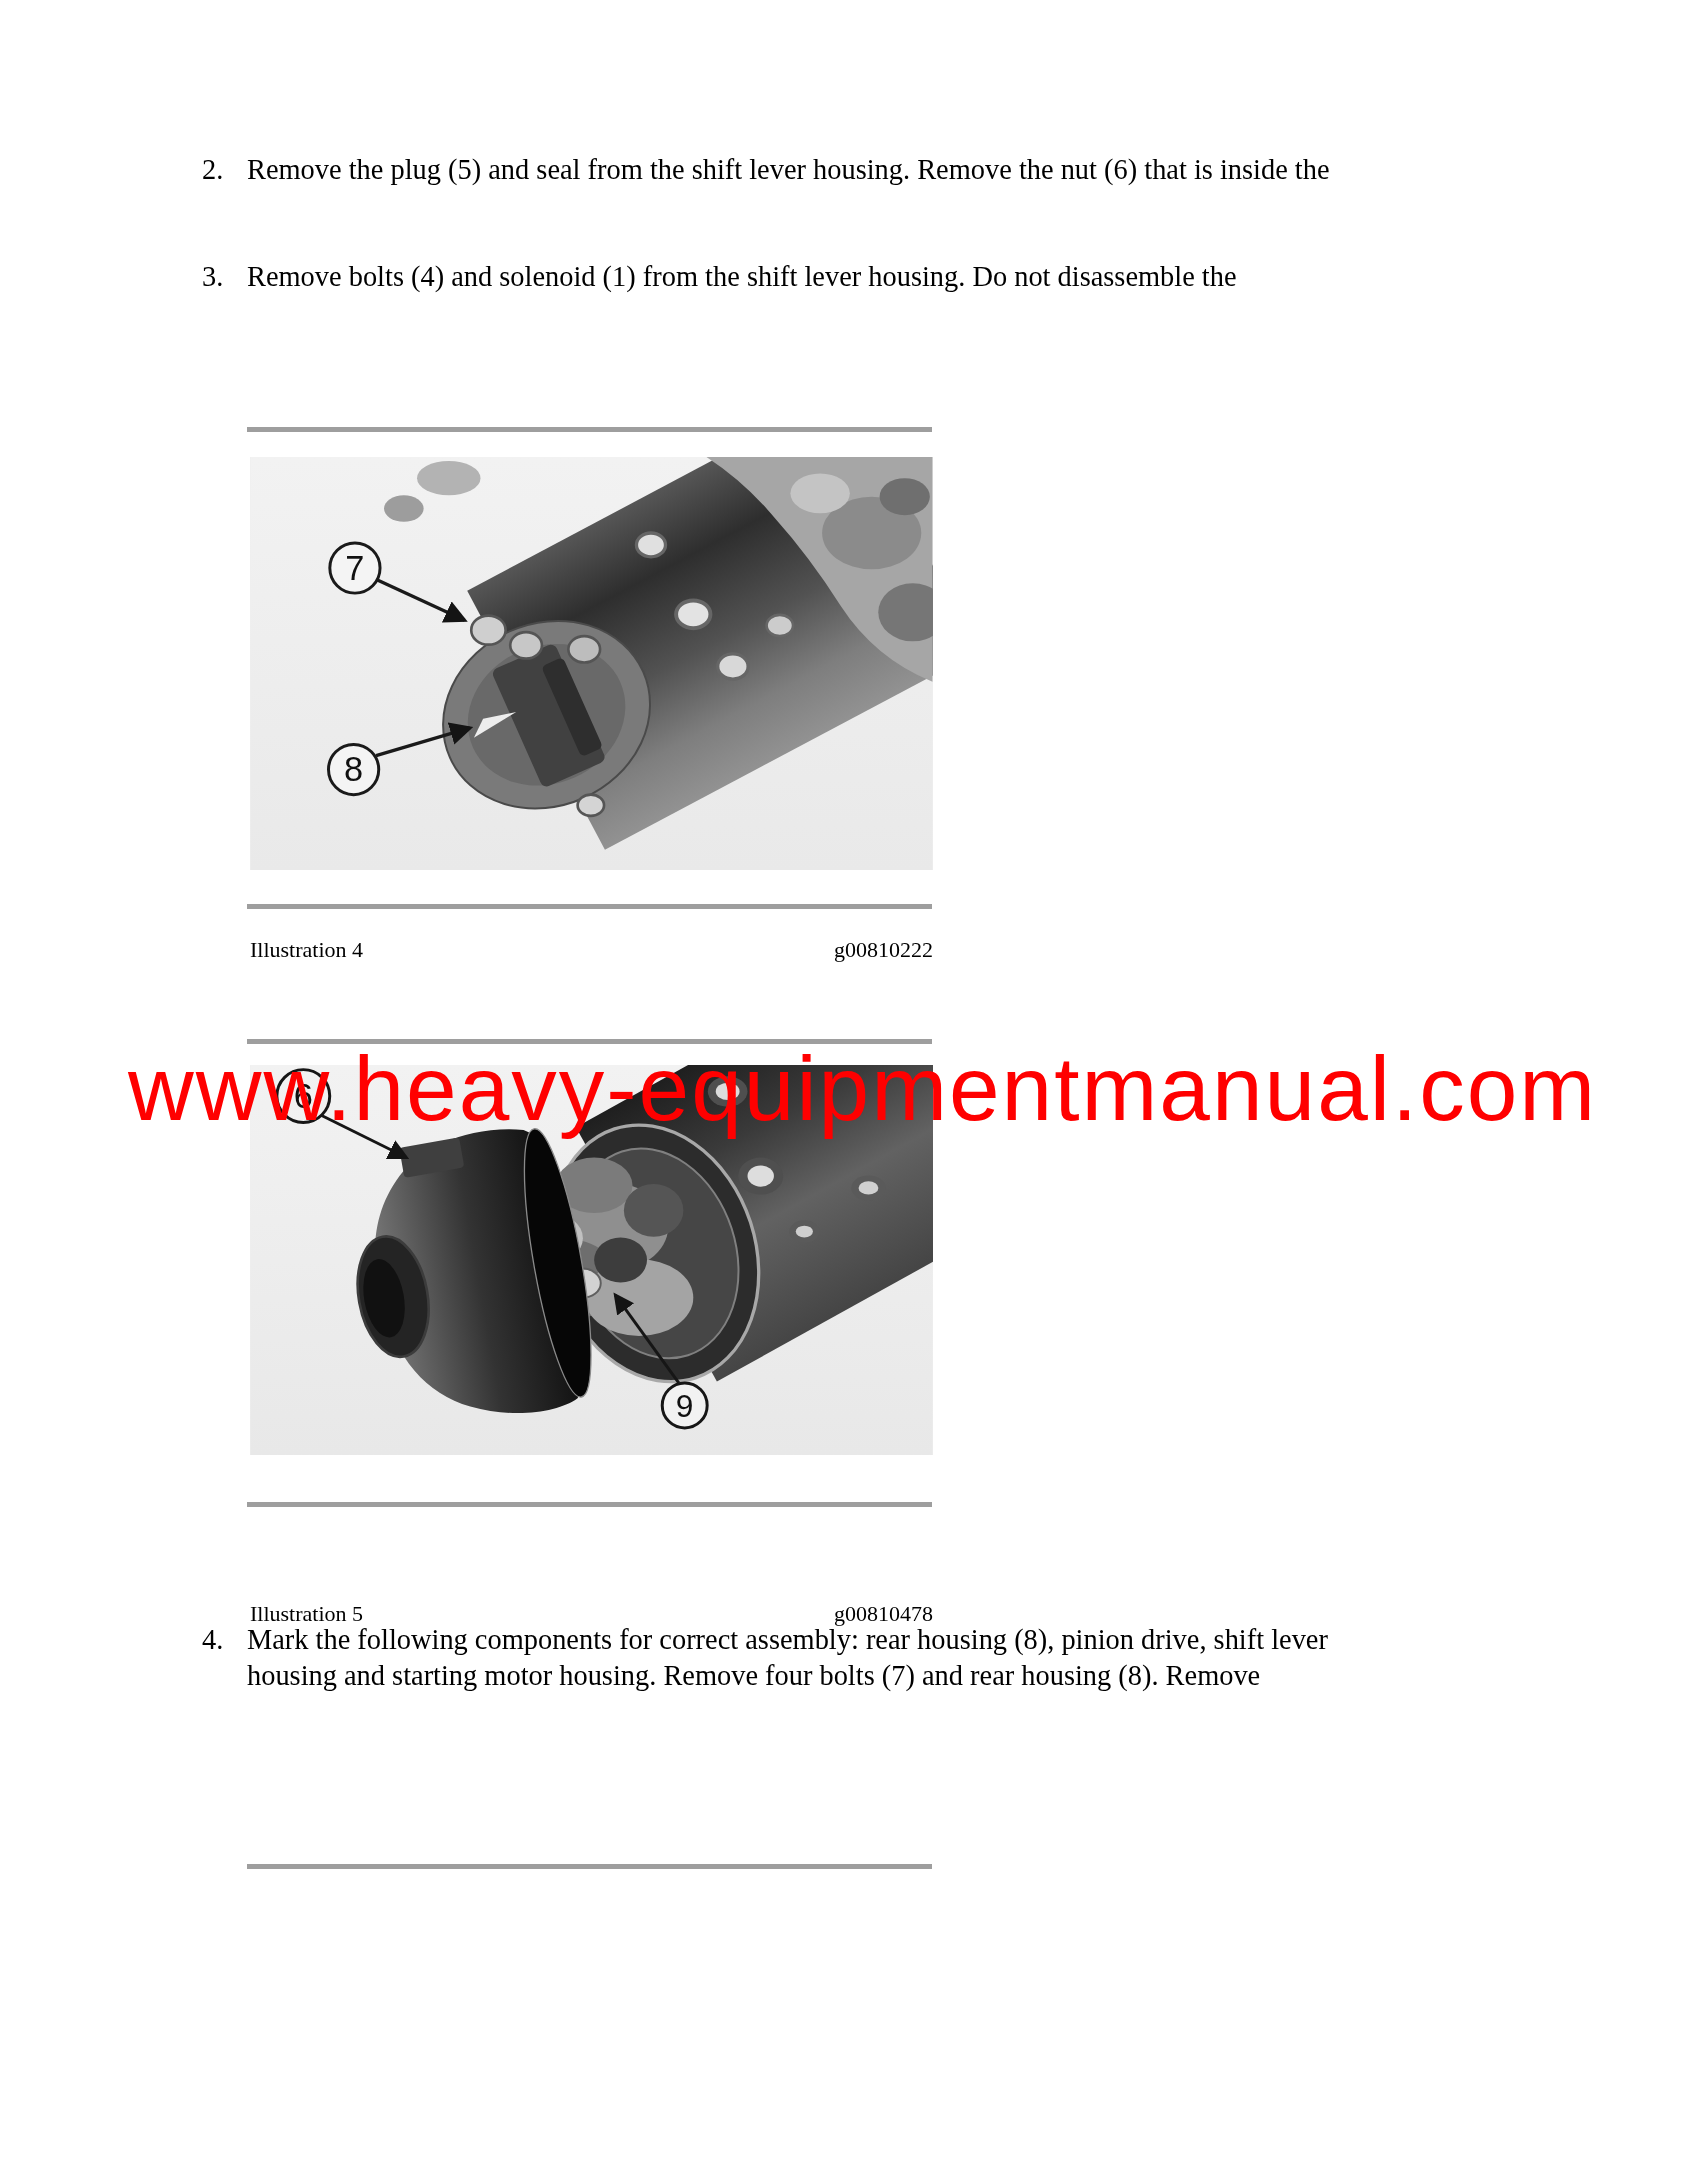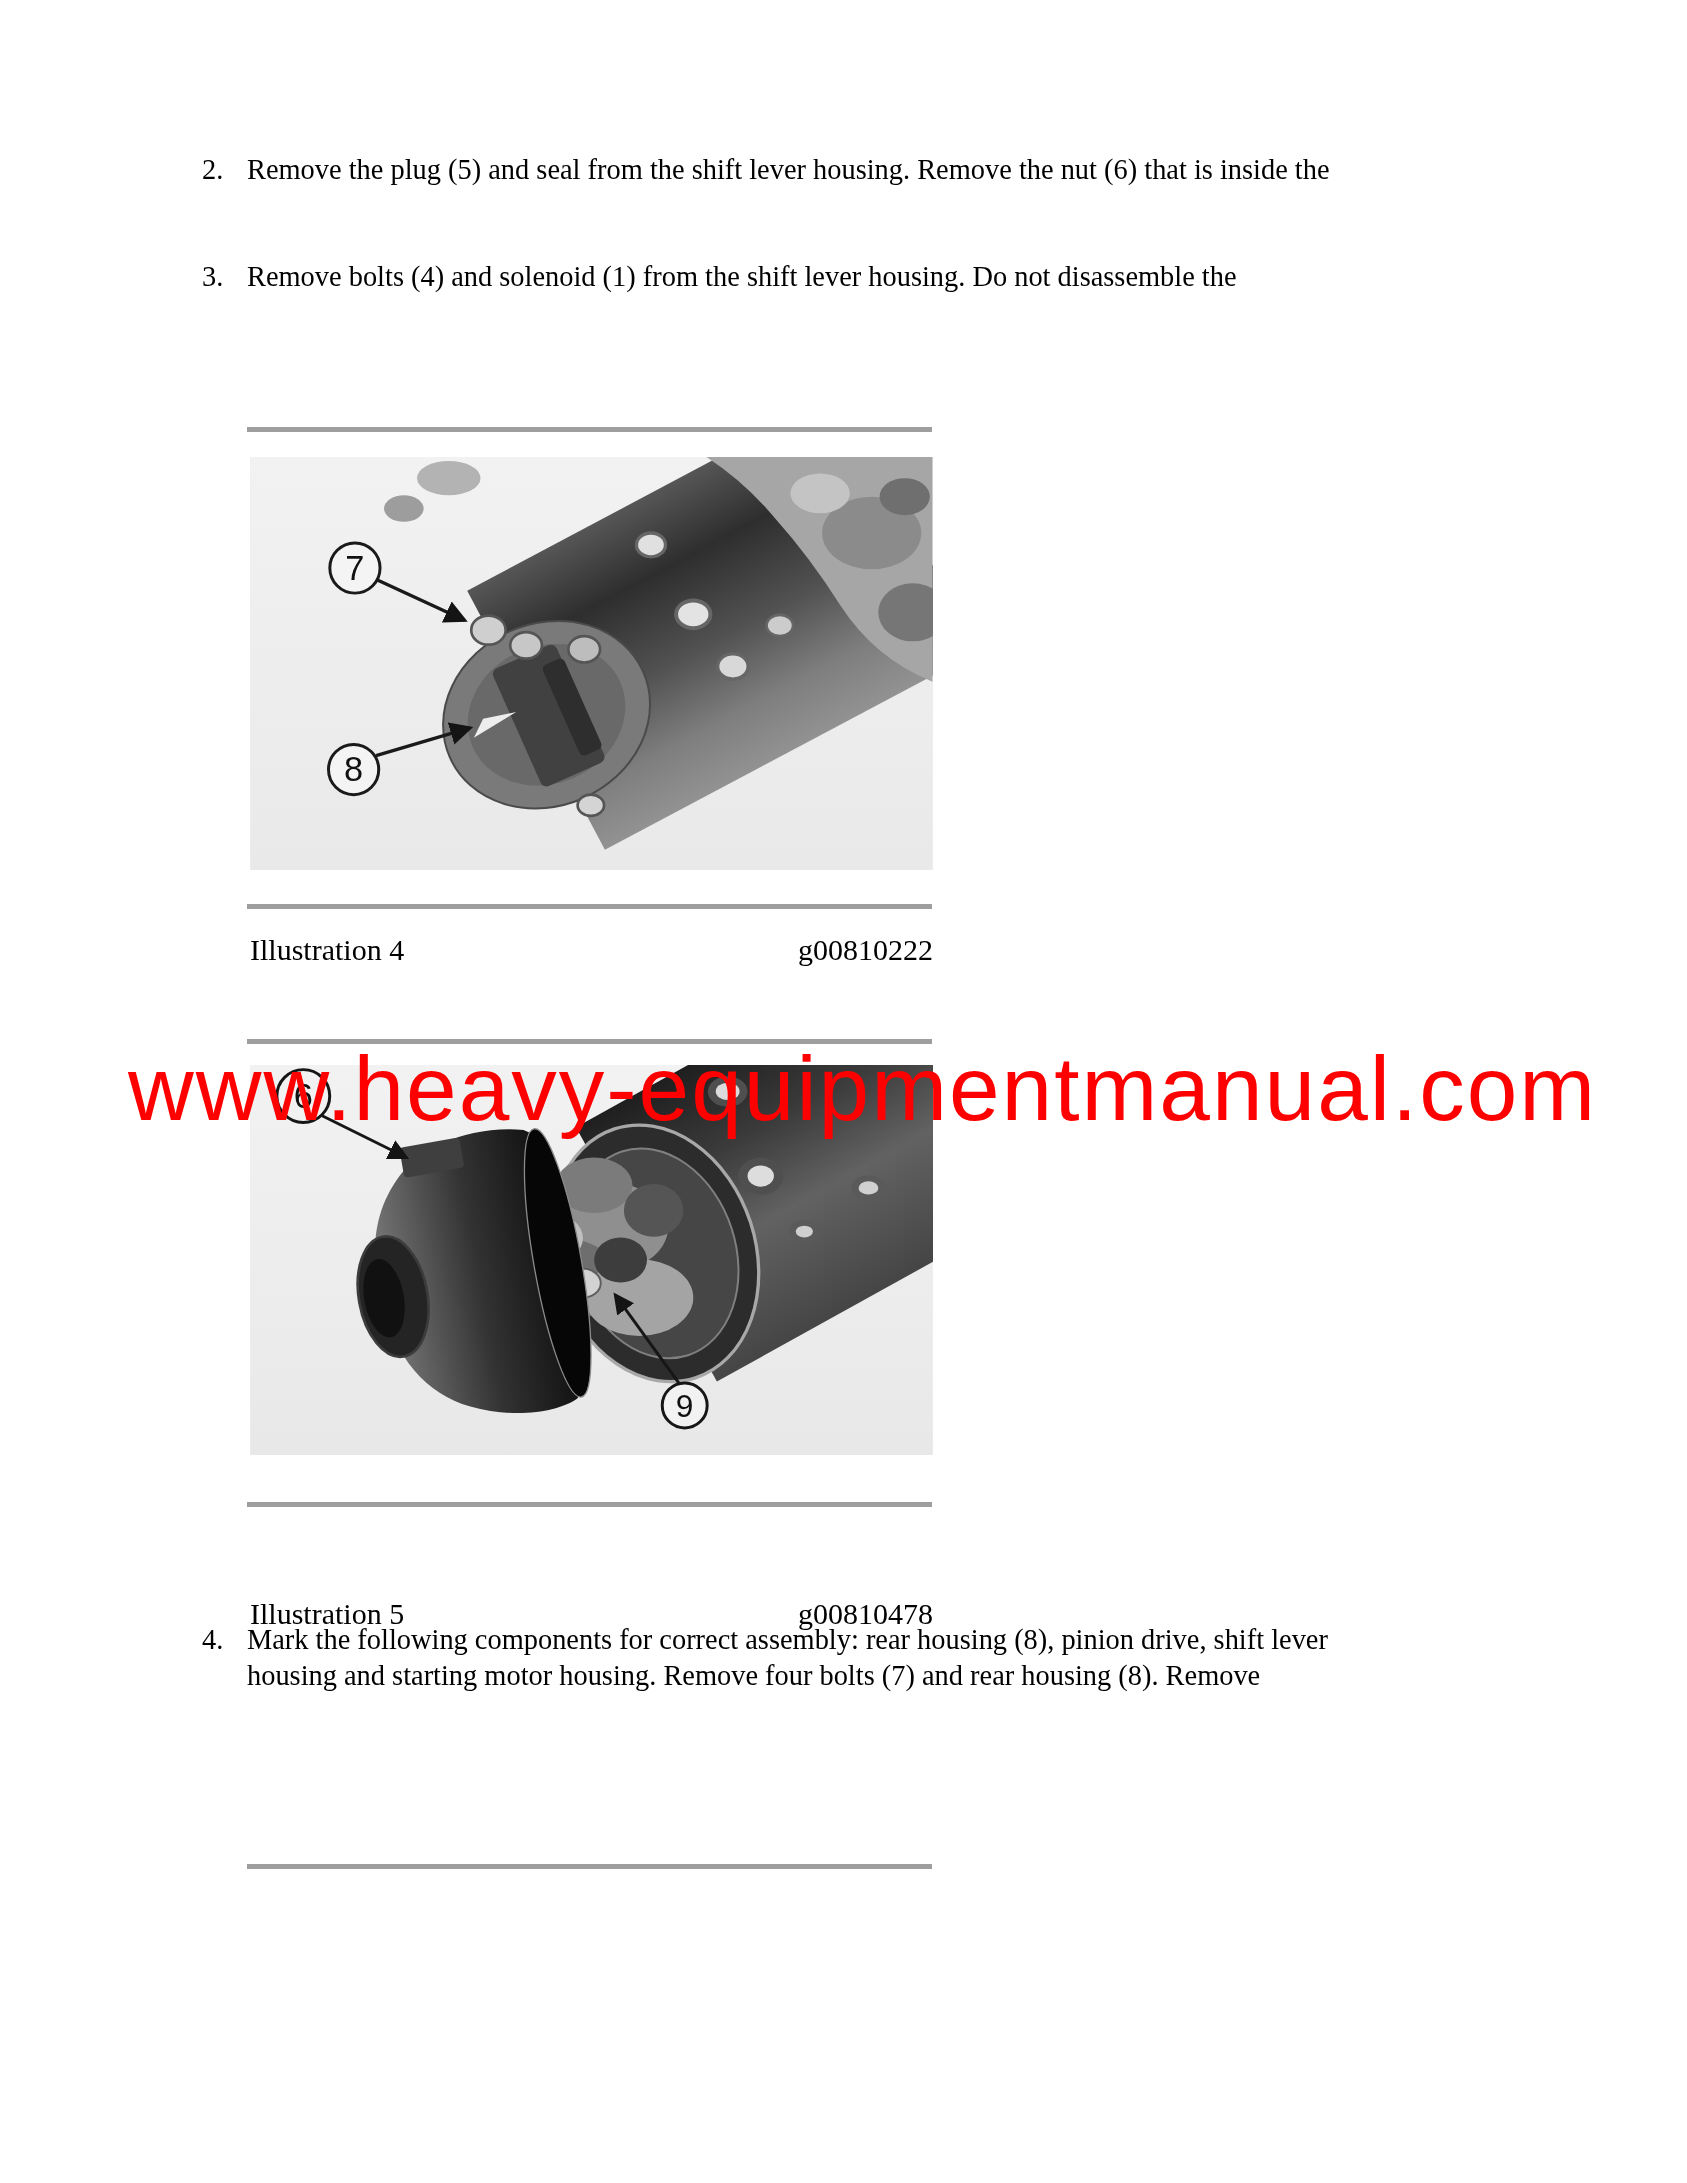--- a/index.html
+++ b/index.html
@@ -8,21 +8,21 @@
     font-family:"Liberation Serif", serif;color:#000;overflow:hidden;
   }
   .list-item{position:absolute;left:202px;display:flex;align-items:flex-start;}
   .list-number{width:45px;font-size:28.4px;line-height:36px;flex:0 0 45px;}
   .list-lines{font-size:28.4px;line-height:36px;white-space:nowrap;}
   .rule{position:absolute;left:247px;width:685px;height:4.6px;background:#9e9e9e;}
   .photo{position:absolute;left:250px;width:683px;background:#efefef;}
   .photo svg{display:block;width:100%;height:100%;}
   .caption{
     position:absolute;left:250px;width:683px;display:flex;
-    justify-content:space-between;font-size:30px;line-height:30px;
+    justify-content:space-between;font-size:22px;line-height:30px;
   }
   .watermark{
     position:absolute;left:111px;top:1037px;z-index:30;
     font-family:"Liberation Sans", sans-serif;font-size:91px;
     letter-spacing:2px;white-space:nowrap;font-weight:400;
   }
 </style>
 </head>
 <body>
 

